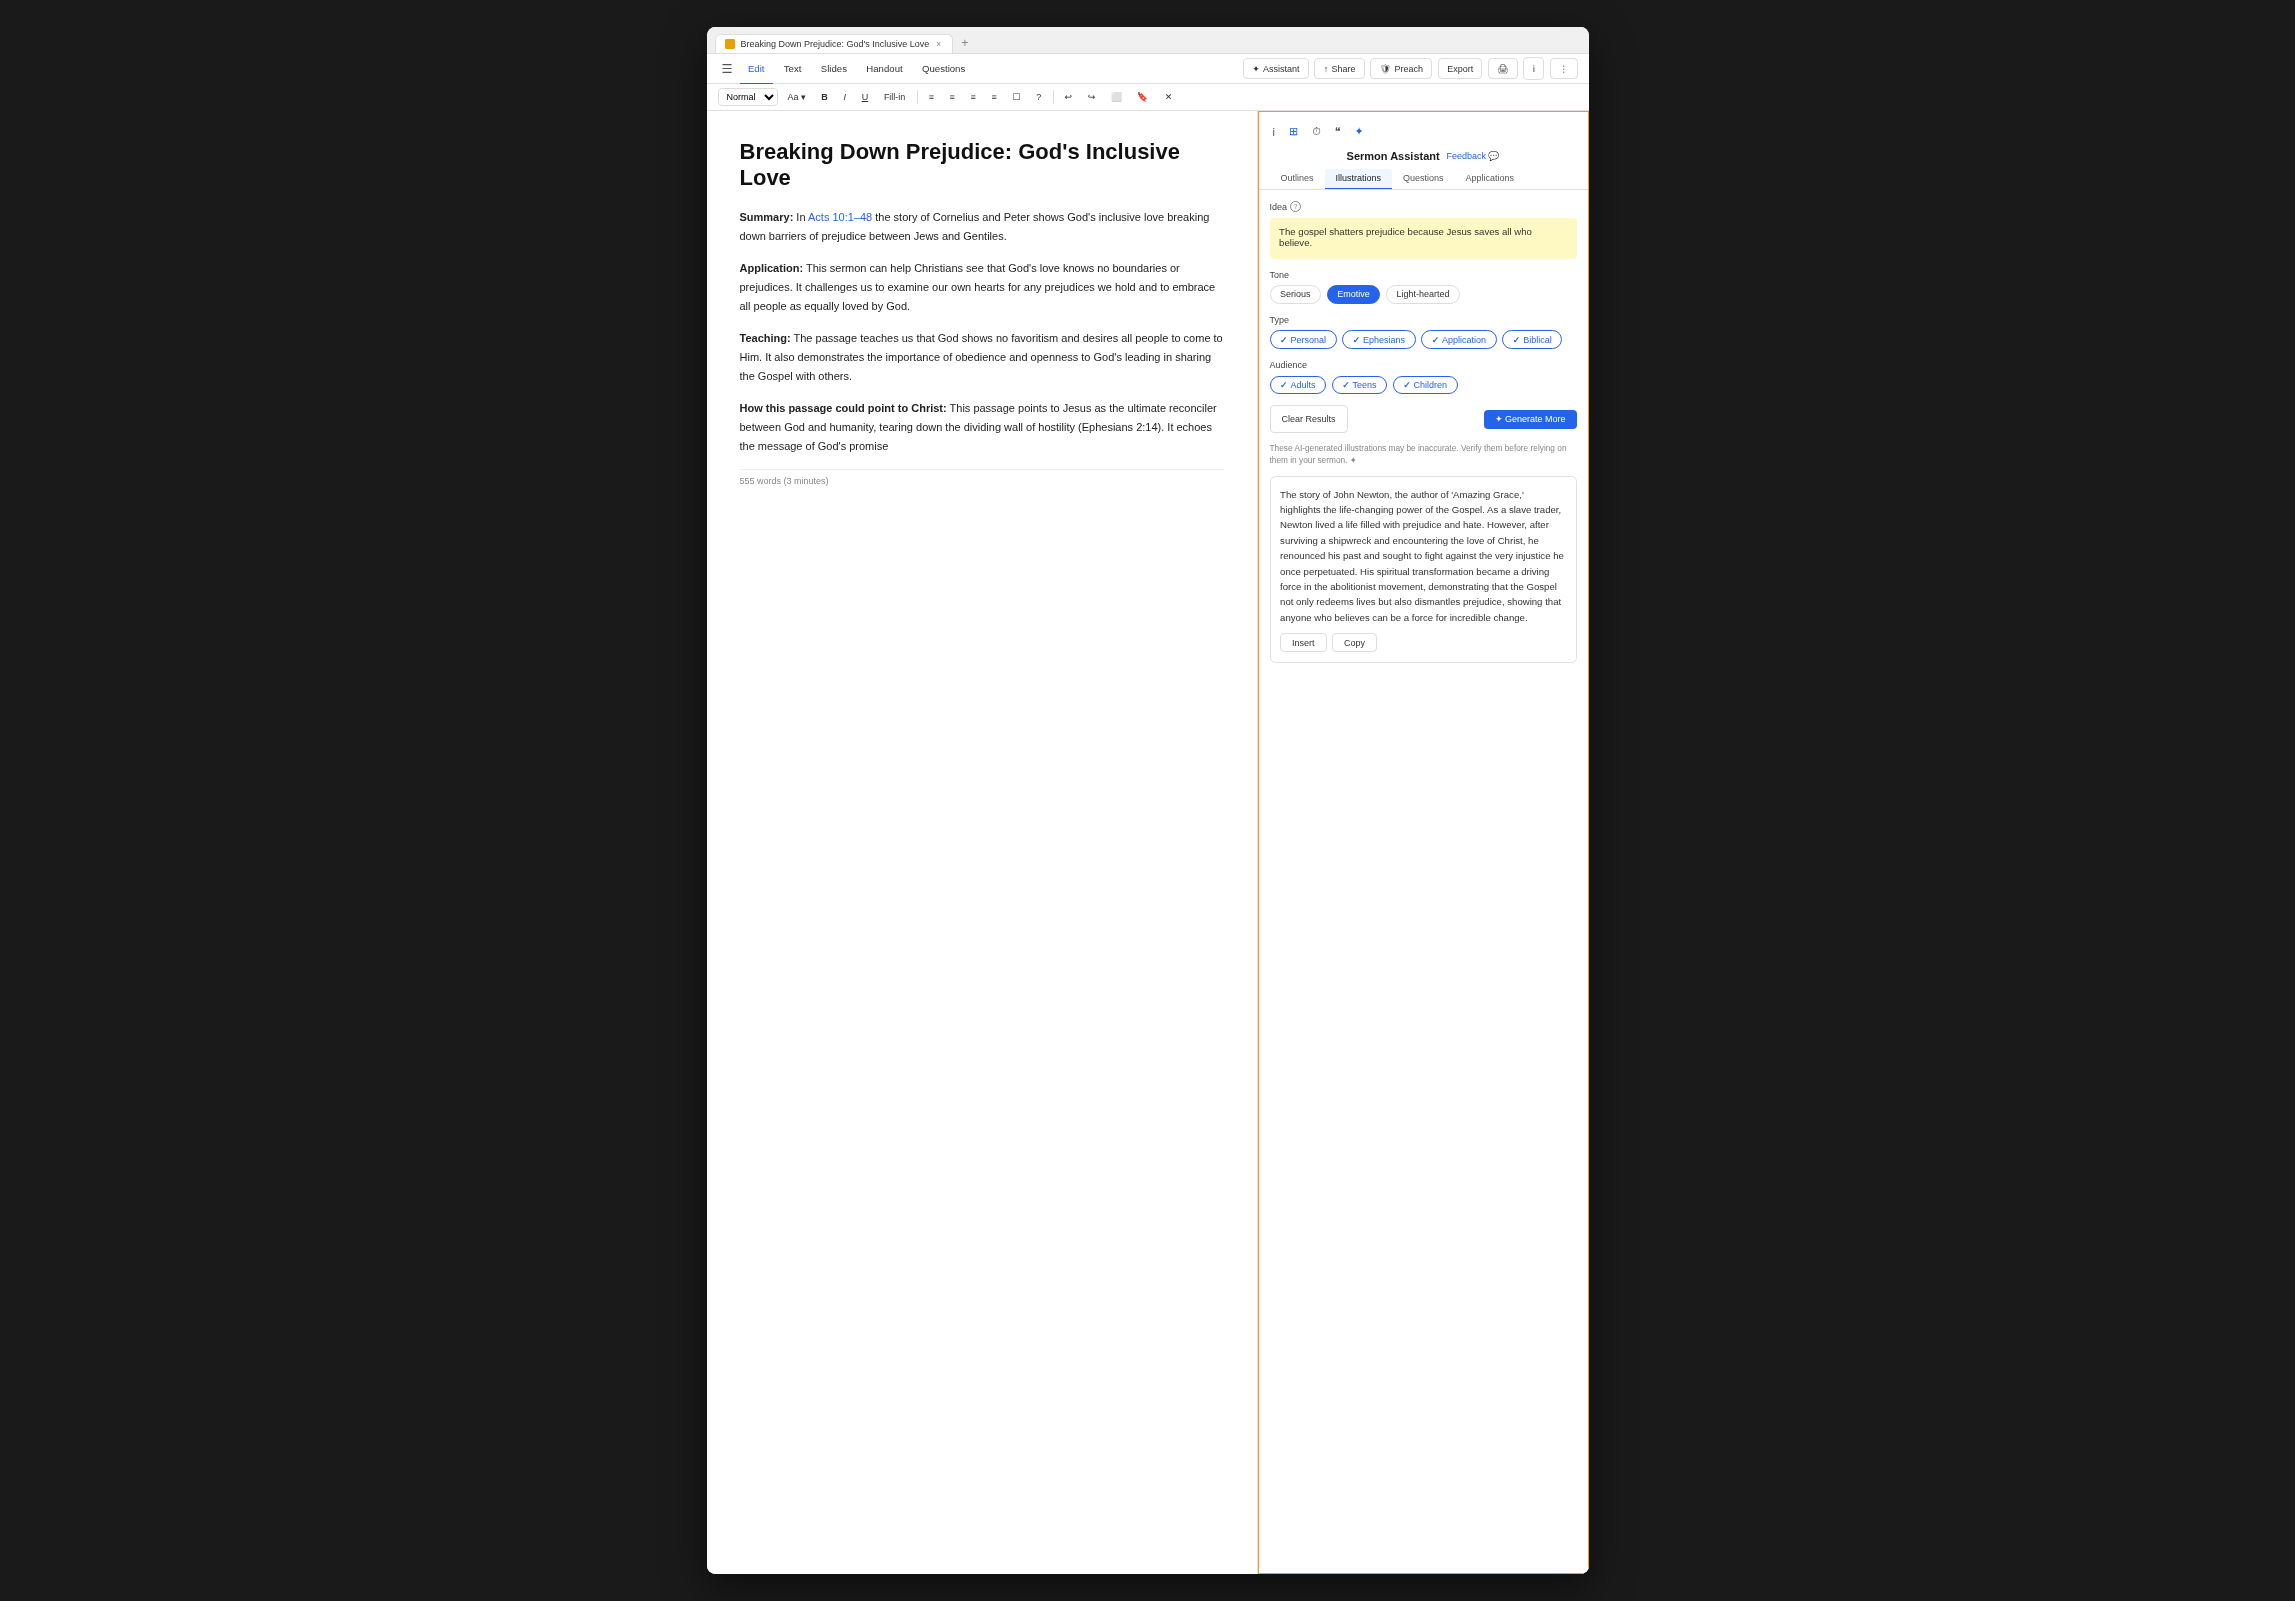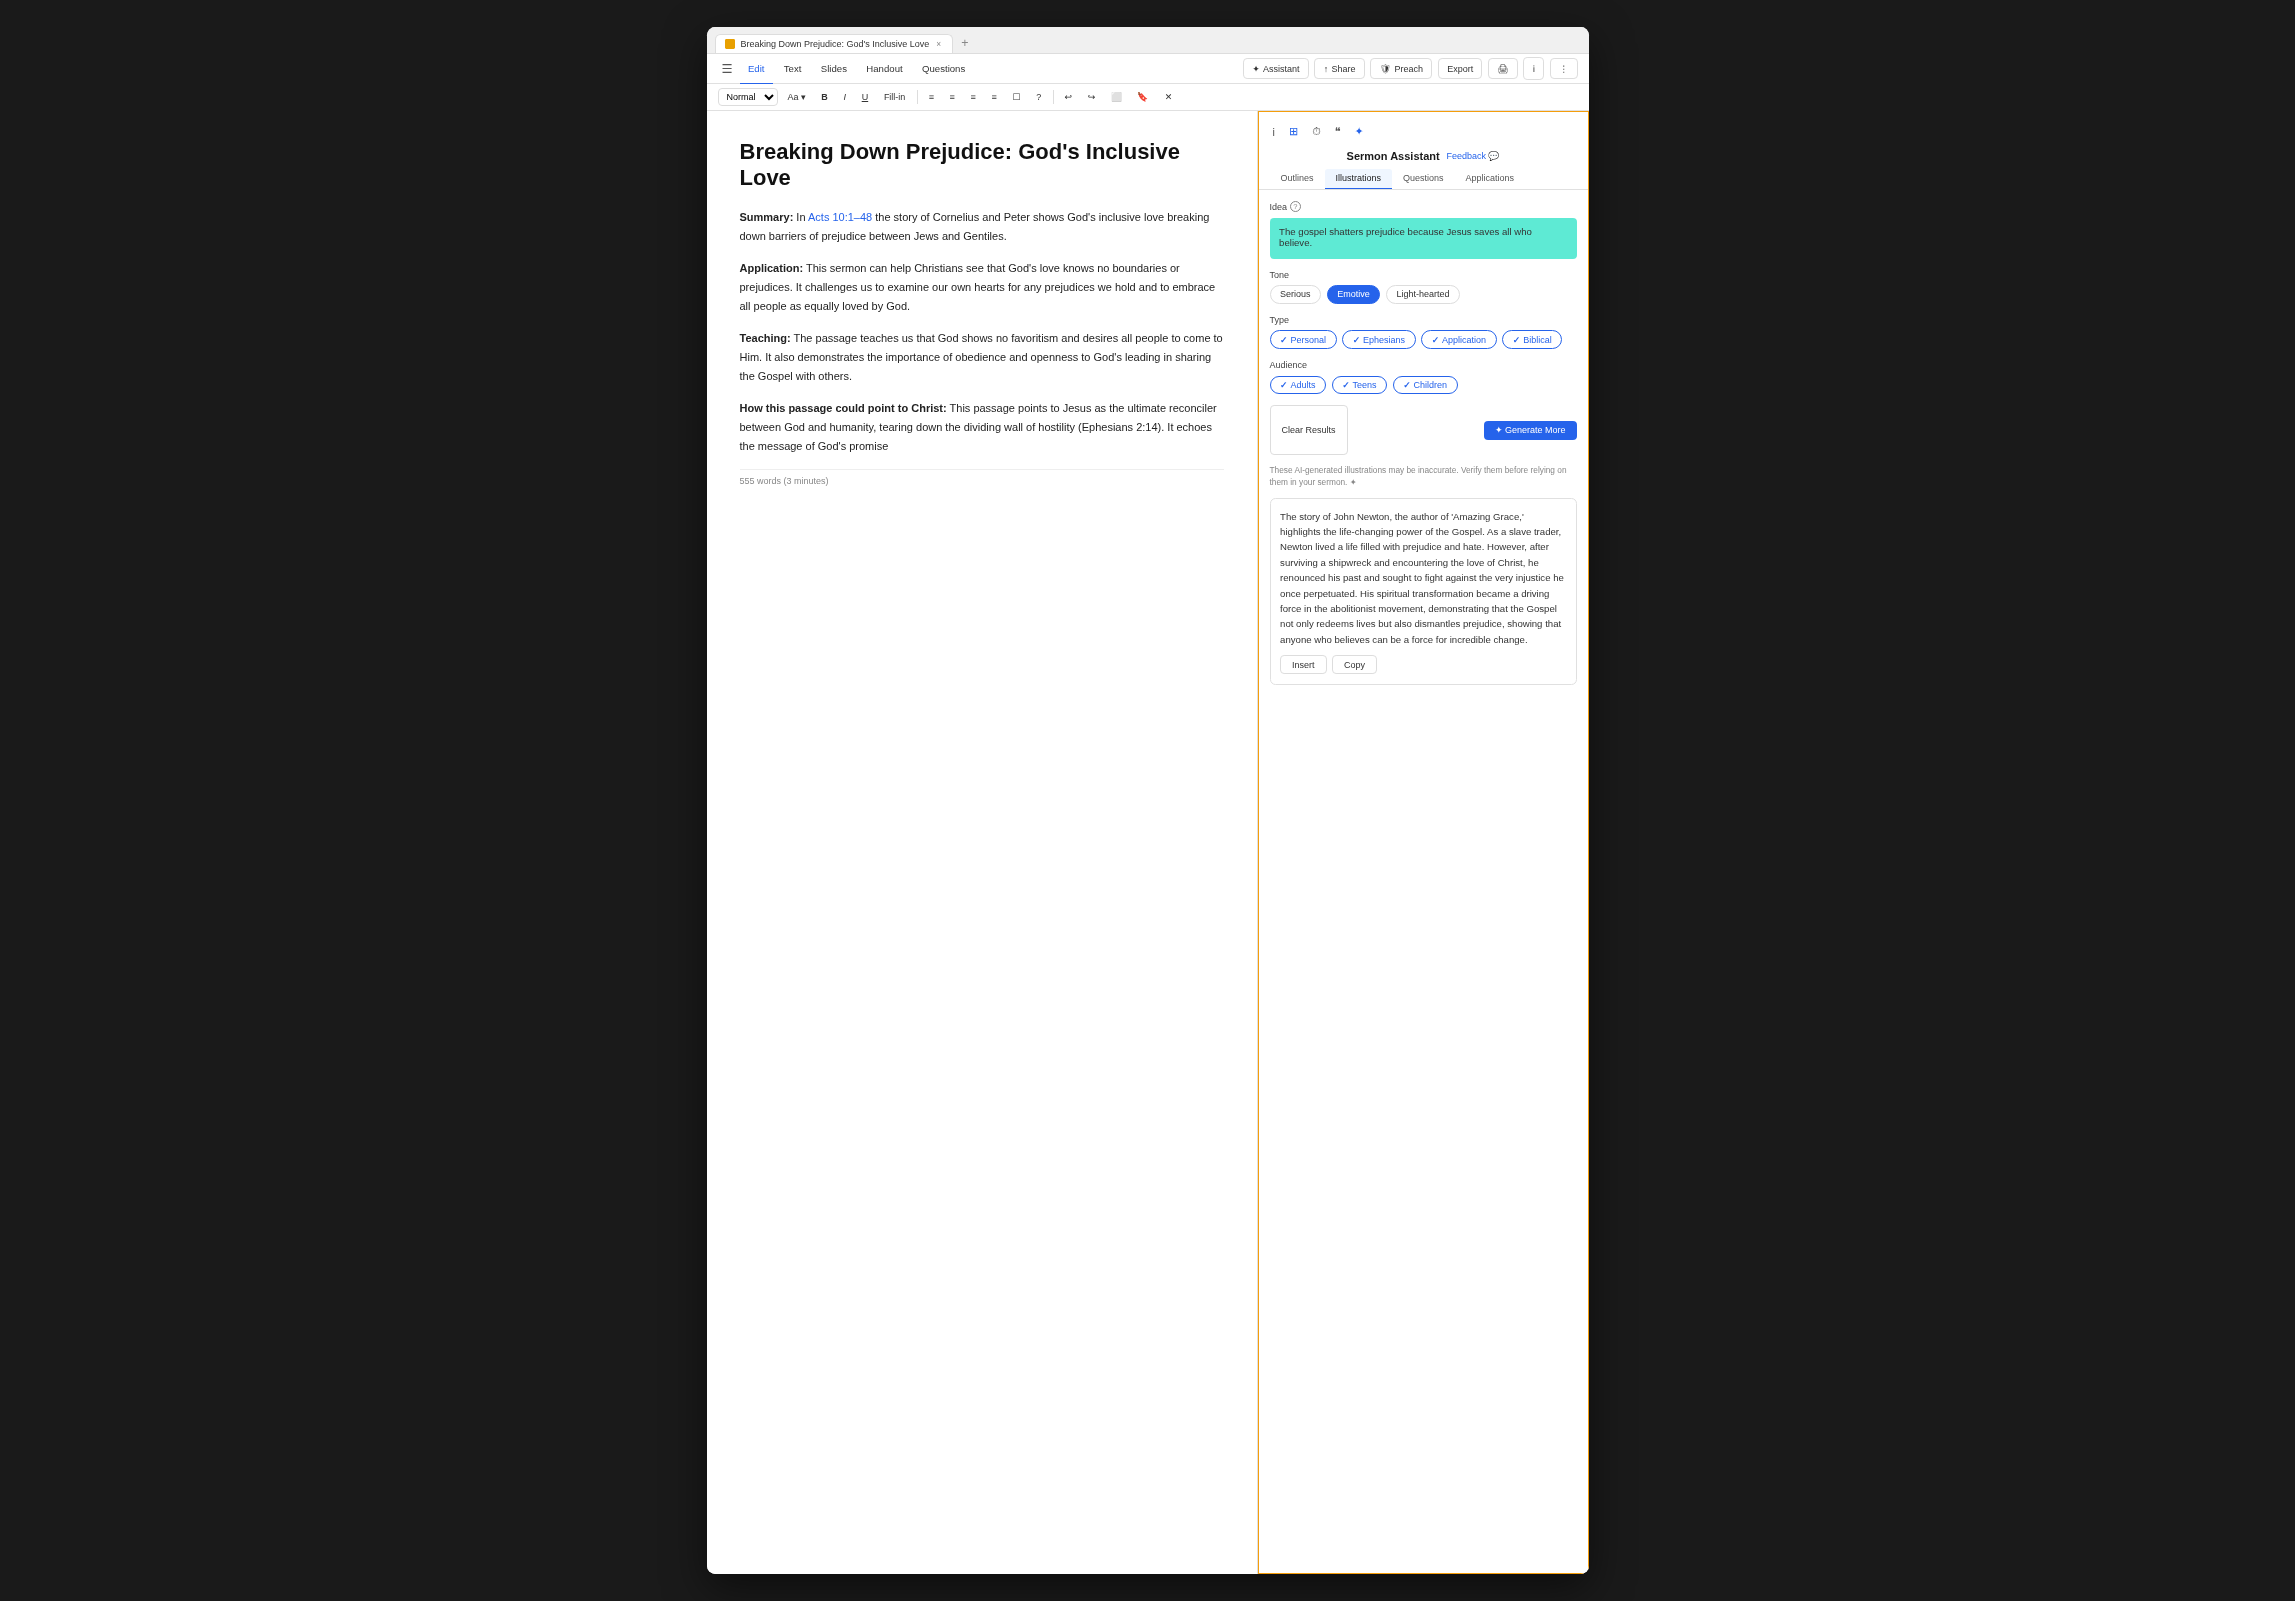--- a/index.html
+++ b/index.html
@@ -270,21 +270,21 @@
     }
     .panel-section-label {
       font-size: 9px;
       color: #444;
       margin-bottom: 5.5px;
       display: flex;
       align-items: center;
       gap: 2.8px;
     }
     .idea-box {
-      background: #5eead4;
+      background: #fef9c3;
       border-radius: 4.1px;
       padding: 8.3px 9.6px;
       font-size: 9.6px;
       color: #333;
       margin-bottom: 11px;
       min-height: 41px;
     }
     .tone-row {
       display: flex;
       gap: 5.5px;
@@ -353,21 +353,21 @@
       border-color: #2563eb;
       color: #2563eb;
     }
     .actions-row {
       display: flex;
       align-items: center;
       justify-content: space-between;
       margin-bottom: 8.3px;
     }
     .clear-btn {
-      padding: 19px 11px;
+      padding: 8px 11px;
       border: 0.7px solid #ddd;
       border-radius: 4.1px;
       background: #fff;
       font-size: 9px;
       color: #333;
       cursor: pointer;
     }
     .generate-btn {
       padding: 4.8px 11px;
       border: none;

